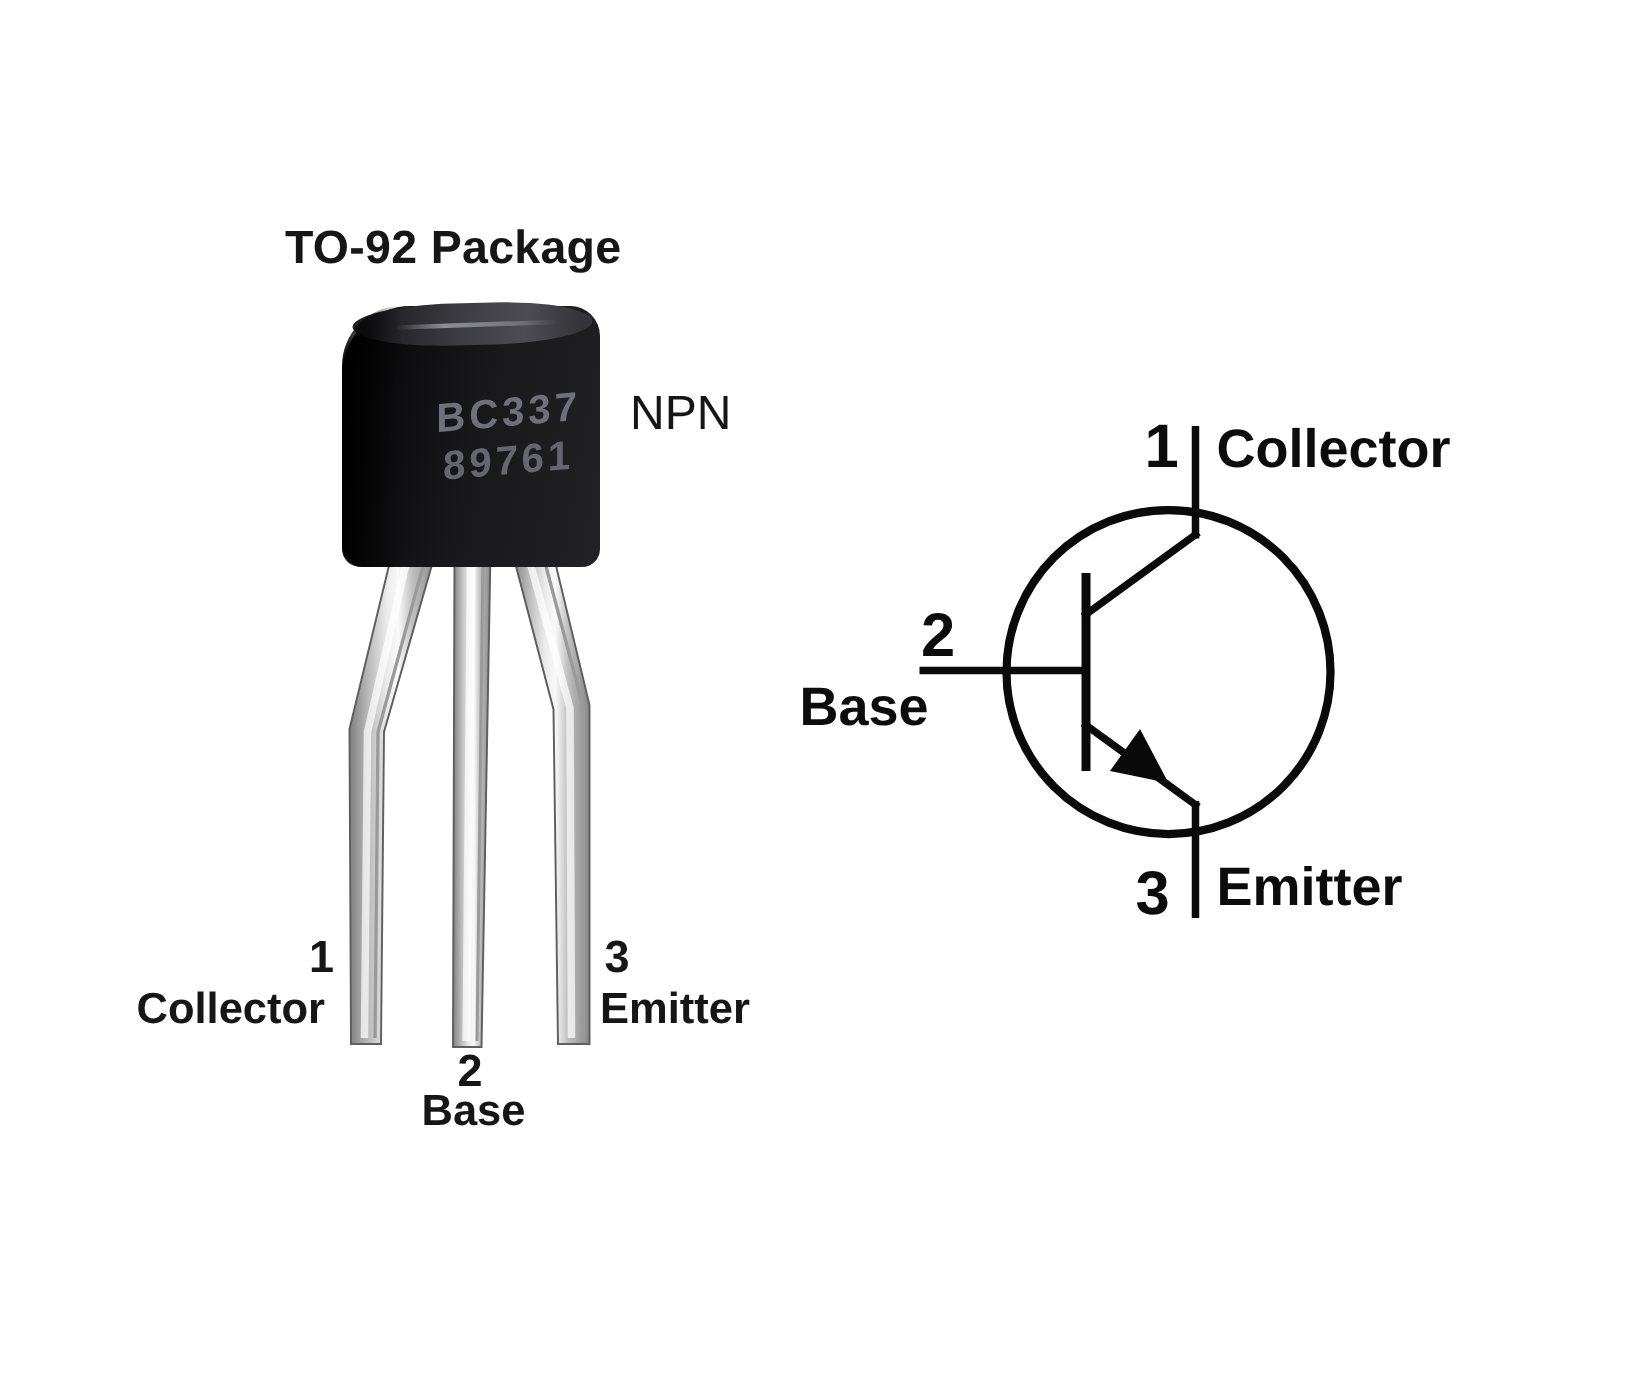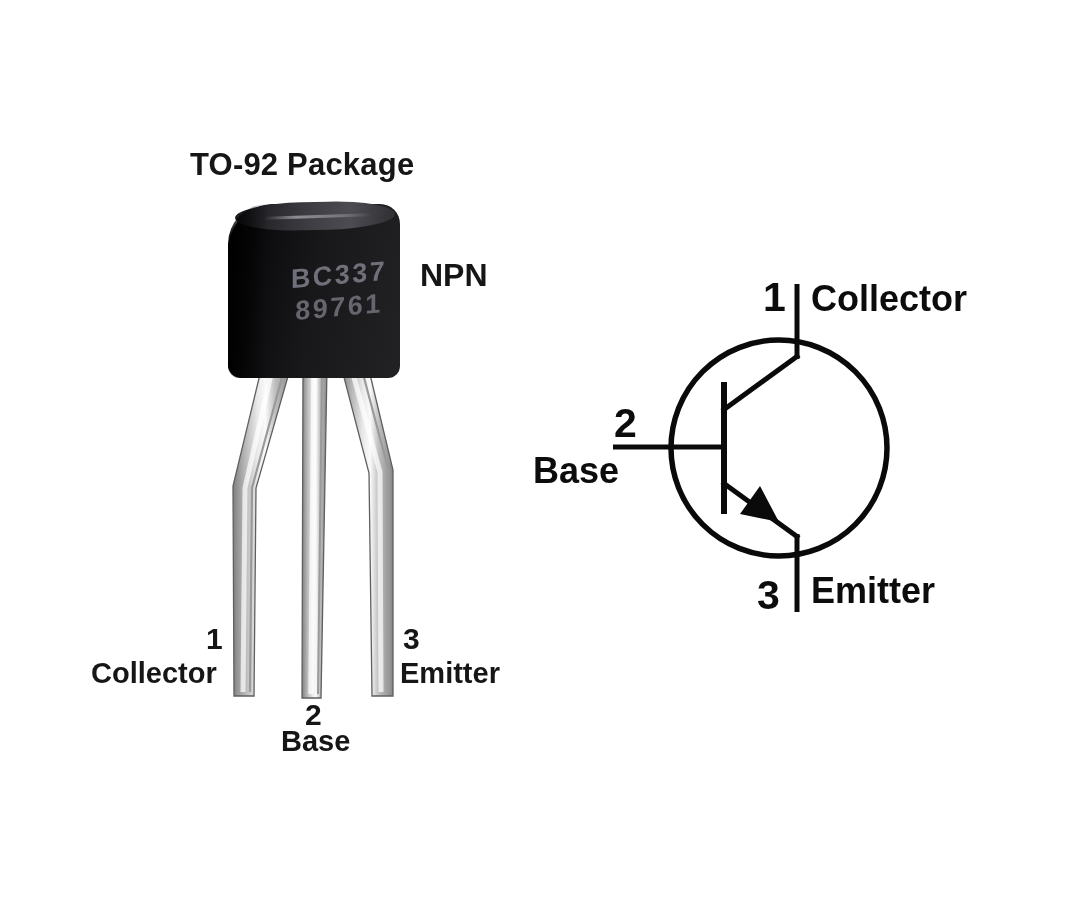--- a/index.html
+++ b/index.html
@@ -3,21 +3,21 @@
 <meta charset="utf-8">
 <style>
   html,body{margin:0;padding:0;background:#fff;}
   .stage{
     position:relative;width:1084px;height:916px;background:#ffffff;
     font-family:"Liberation Sans", sans-serif;overflow:hidden;
   }
   .art{position:absolute;left:0;top:0;width:1084px;height:916px;z-index:1;}
   .lbl{position:absolute;color:#161616;white-space:nowrap;line-height:1;z-index:4;text-align:center;}
   .title-lbl{font-size:31px;font-weight:600;letter-spacing:0.2px;}
-  .npn-lbl{font-size:32px;font-weight:700;}
+  .npn-lbl{font-size:32px;font-weight:400;}
   .photo-num{font-size:30px;font-weight:600;}
   .photo-name{font-size:29px;font-weight:600;}
   .sch-num{font-size:41px;font-weight:700;color:#0c0c0c;}
   .sch-name{font-size:36px;font-weight:700;color:#0c0c0c;}
   
   .tbody{
     position:absolute;left:228px;top:204px;width:172px;height:174px;z-index:2;
     background:linear-gradient(100deg,#000 0%,#0e0e10 25%,#18181a 50%,#222224 100%);
     border-radius:46px 20px 12px 14px;
   }

